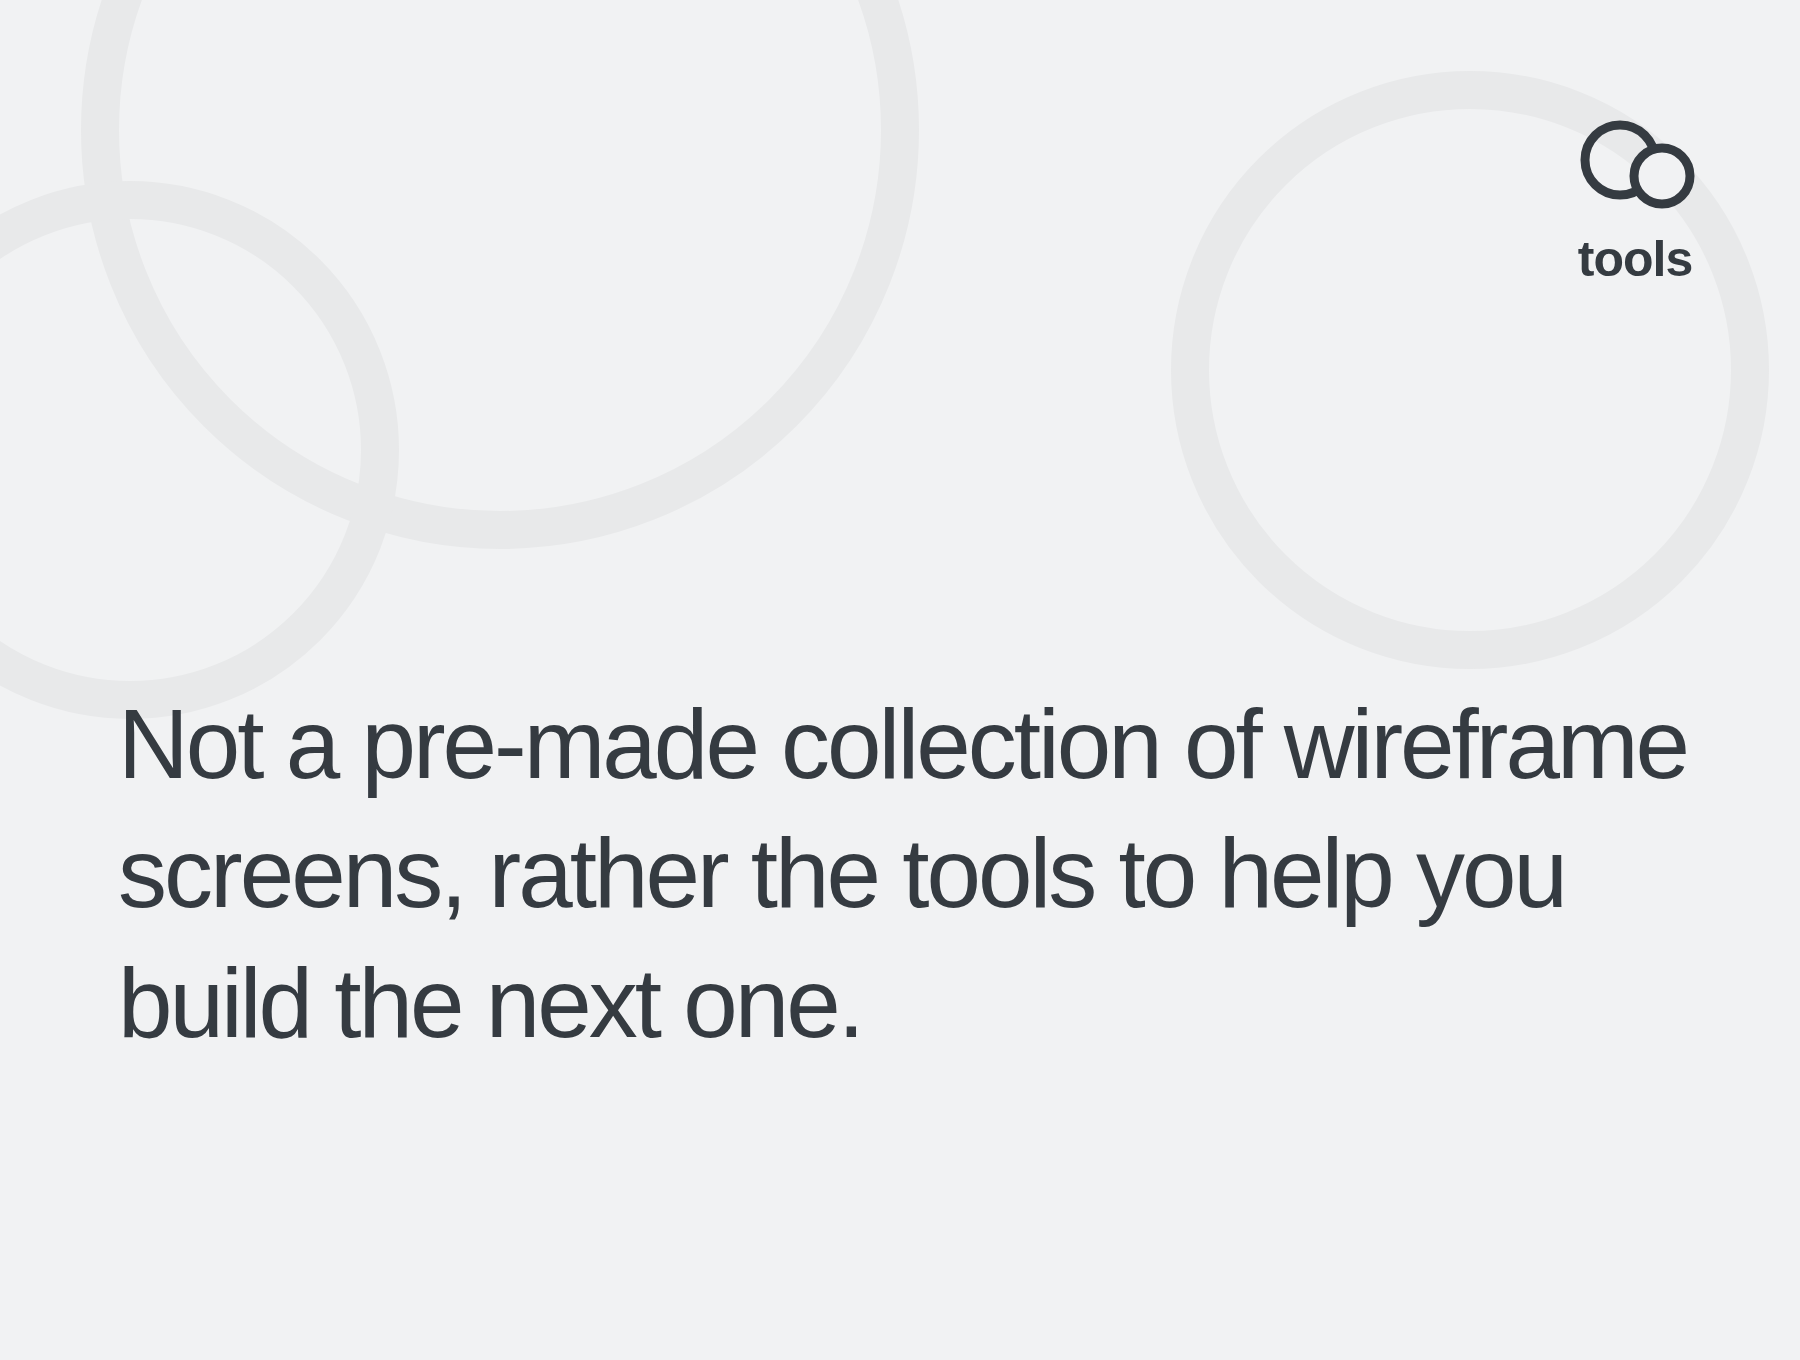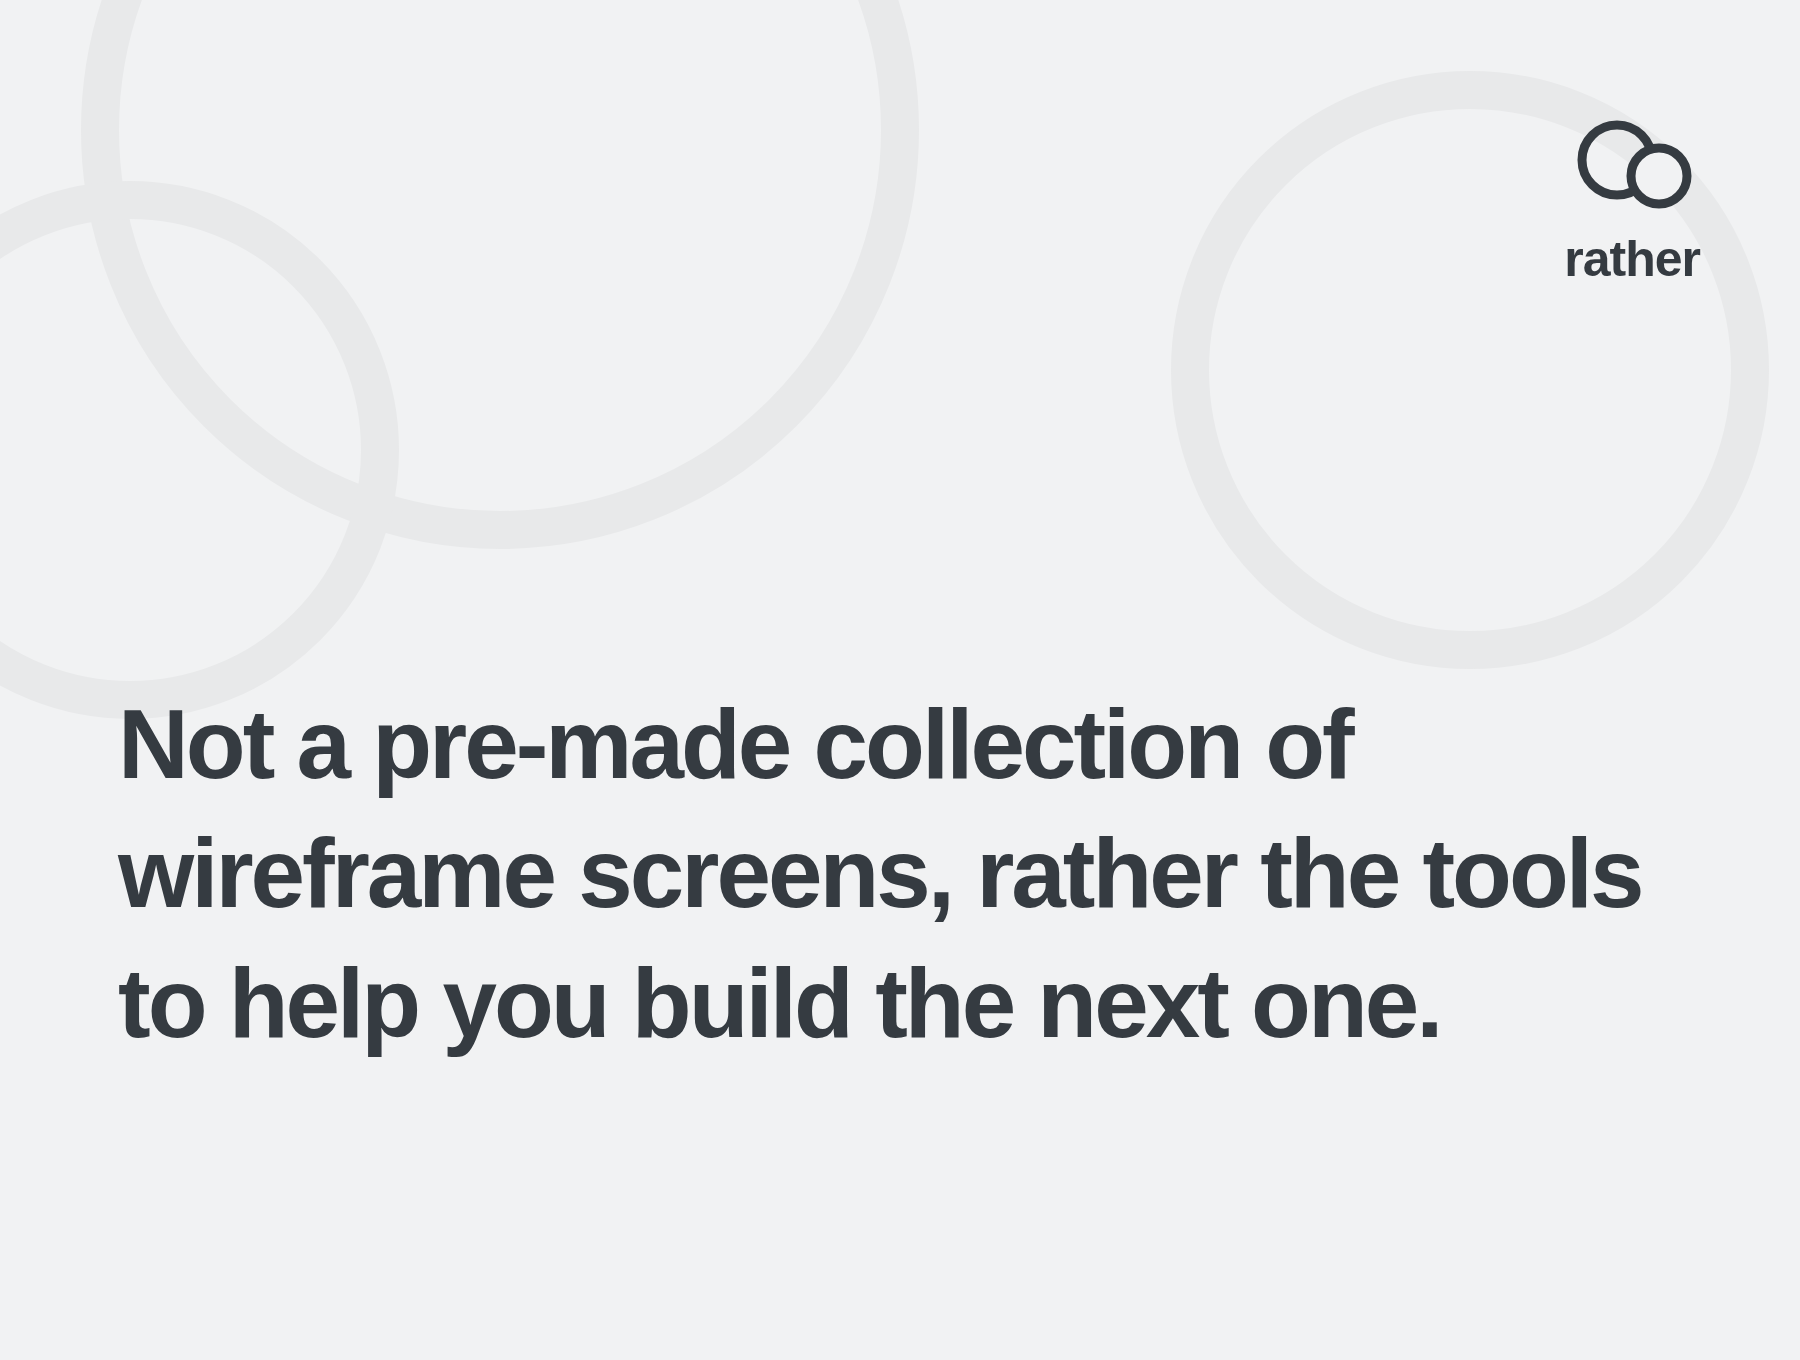--- a/index.html
+++ b/index.html
@@ -47,36 +47,36 @@
       letter-spacing: -1px;
     }
     
     .headline {
       position: absolute;
       top: 680px;
       left: 118px;
       right: 106px;
       z-index: 2;
       font-size: 98px;
-      font-weight: 700;
+      font-weight: 400;
       color: #353b41;
       line-height: 1.32;
       letter-spacing: -3px;
     }
   </style>
 </head>
 <body>
 
 <svg class="bg-circles" viewBox="0 0 1800 1360" preserveAspectRatio="none">
   <circle cx="500" cy="130" r="400" fill="none" stroke="#e8e9ea" stroke-width="38"></circle>
   <circle cx="130" cy="450" r="250" fill="none" stroke="#e8e9ea" stroke-width="38"></circle>
   <circle cx="1470" cy="370" r="280" fill="none" stroke="#e8e9ea" stroke-width="38"></circle>
 </svg>
 
 <div class="logo-container">
   <svg class="logo-icon" width="130" height="90" viewBox="0 0 130 90">
     <circle cx="50" cy="40" r="35" fill="none" stroke="#353b41" stroke-width="9"></circle>
     <circle cx="92" cy="56" r="28" fill="#f1f2f3" stroke="#353b41" stroke-width="9"></circle>
   </svg>
-  <div class="logo-text">rather</div>
+  <div class="logo-text">tools</div>
 </div>
 
 <div class="headline">Not a pre-made collection of wireframe screens, rather the tools to help you build the next one.</div>
 
 </body></html>

